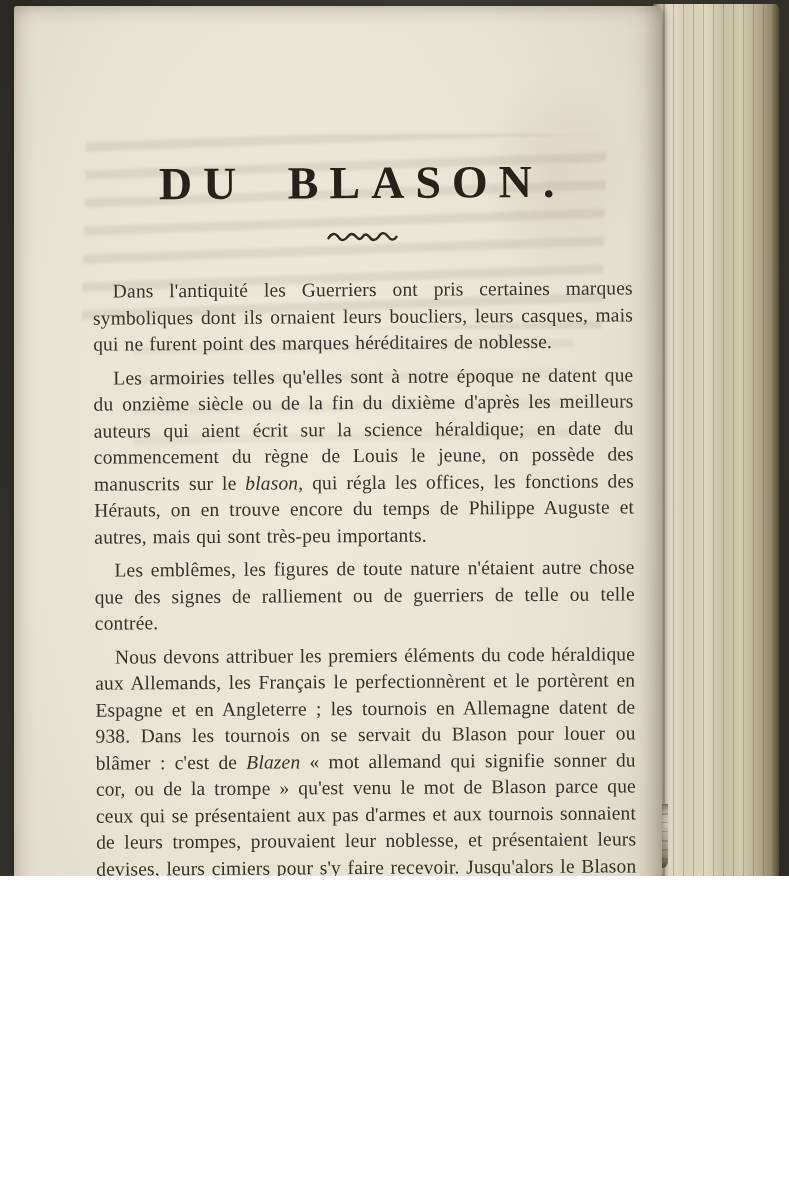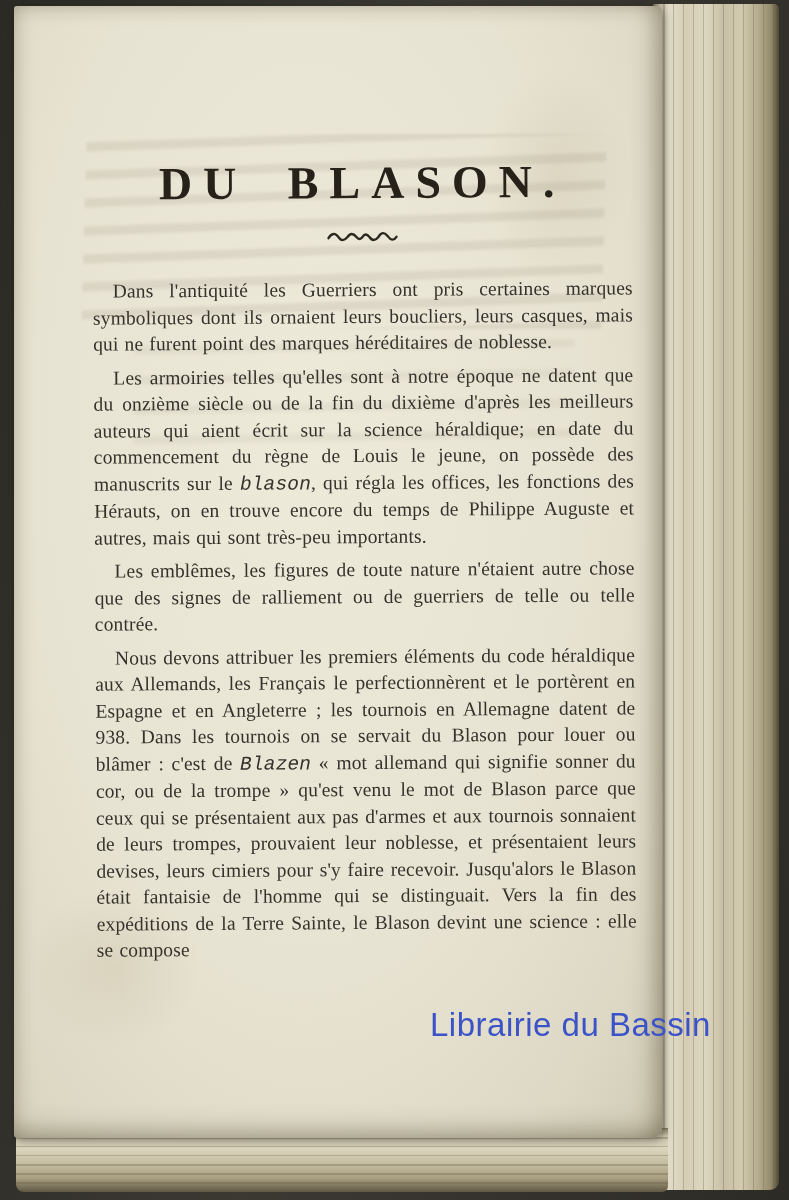--- a/index.html
+++ b/index.html
@@ -1,19 +1,19 @@
 <!DOCTYPE html>
 <html><head>
 <meta charset="utf-8">
 <style>
   html,body { margin:0; padding:0; }
   body { width:789px; height:1200px; overflow:hidden; }
 
   .photo {
-    position:relative; width:789px; height:1200px; overflow:hidden;
+    position:relative; width:789px; height:876px; overflow:hidden;
     background: linear-gradient(100deg,#2b2a24 0%,#3b3932 45%,#2d2b25 100%);
   }
 
   
   .fore-edge {
     position:absolute; top:4px; right:10px; width:126px; height:1186px; z-index:1;
     border-radius:0 5px 9px 0;
     background:
       repeating-linear-gradient(90deg, rgba(96,86,62,0.30) 0 1.5px, rgba(0,0,0,0) 1.5px 10px),
       linear-gradient(90deg, #6d654c 0px, #b8b098 6px, #e2dcc8 16px, #d5cdb4 34px, #ded7c0 52px, #c8c0a6 70px, #d2caaf 88px, #b3aa8d 106px, #948a6c 118px, #4e4734 126px);
@@ -76,21 +76,21 @@
   }
 
   .ornament { display:block; margin:20px auto 0; }
 
   .body-text {
     margin-top:32px; font-size:19.5px; line-height:26.5px;
     text-align:justify; letter-spacing:0.15px; word-spacing:1px;
     color:#35322b;
   }
   .body-text p { margin:0 0 7px; text-indent:20px; }
-  .body-text em { font-style:italic;font-family:Liberation Mono, monospace; }
+  .body-text em { font-style:italic; }
 
   .watermark {
     position:absolute; left:416px; top:1000px; z-index:5;
     font-family:"Liberation Sans", sans-serif;
     font-size:33px; letter-spacing:0.5px; white-space:nowrap;
   }
 </style>
 </head>
 <body>
 

